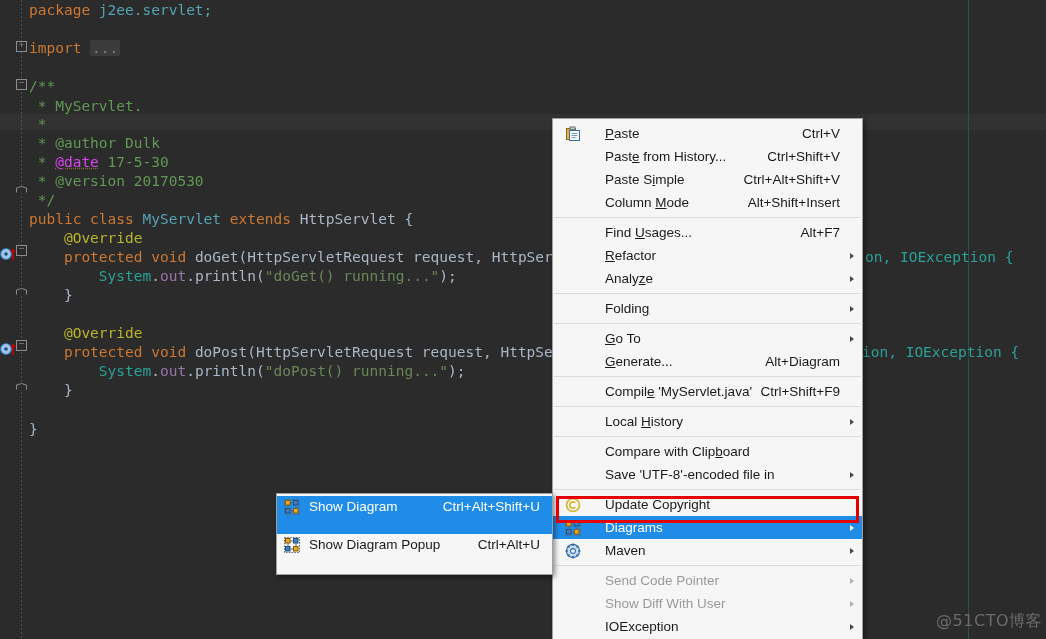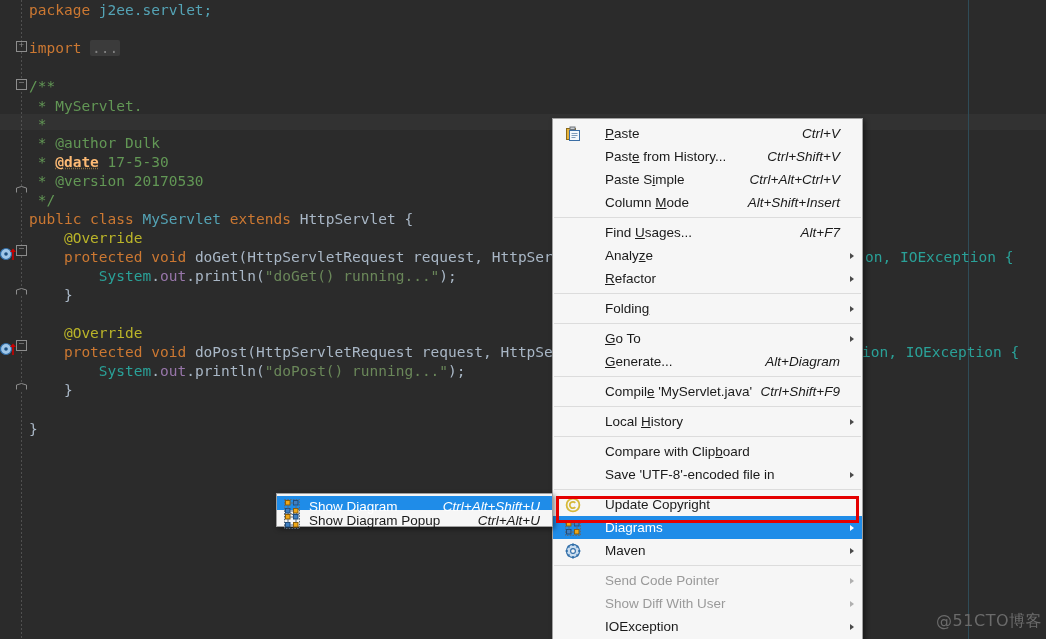--- a/index.html
+++ b/index.html
@@ -39,21 +39,21 @@
     line-height:20px;
     white-space:pre;
     color:#a9b7c6;
   }
   .code-lines { position:absolute; left:29px; top:0px; }
   .ln { height:20px; white-space:pre; }
   .kw  { color:#cc7832; }
   .cls { color:#54a3b5; }
   .ann { color:#bbb529; }
   .cmt { color:#629755; }
-  .cmtd{ color:#fdba74; text-decoration:underline dotted #8b6e3f;font-weight:bold; }
+  .cmtd{ color:#d946ef; text-decoration:underline dotted #8b6e3f; }
   .str { color:#6a8759; }
   .fld { color:#9876aa;text-align:right; }
   .pln { color:#a9b7c6; }
   .teal{ color:#2aa198; }
   .folded {
     background:#3b3b3b; color:#808080; border-radius:2px; padding:0 2px;
   }
 
   
   .fold-marker {
@@ -82,21 +82,21 @@
     font-size:13.5px; color:#1a1a1a;
     padding:3px 0 3px 0;
     z-index:20;
   }
   .mi {
     position:relative; height:23px; line-height:23px;
     padding-left:52px; padding-right:10px;
     white-space:nowrap; cursor:default;
   }
   .mi .lbl { display:inline-block; }
-  .mi .acc { position:absolute; right:22px; top:0; color:#1a1a1a;font-style:italic; }
+  .mi .acc { position:absolute; right:22px; top:0; color:#1a1a1a; }
   .mi .arrow {
     position:absolute; right:8px; top:9px;
     width:0;height:0;border-left:4px solid #4a4a4a;
     border-top:3.5px solid transparent;border-bottom:3.5px solid transparent;
   }
   .mi.disabled, .mi.disabled .acc { color:#9a9a9a; }
   .mi.disabled .arrow { border-left-color:#b0b0b0; }
   .mi.sel { background:#1f8ce8; color:#fff; }
   .mi.sel .acc { color:#fff; }
   .mi.sel .arrow { border-left-color:#fff; }
@@ -113,21 +113,21 @@
   
   #sub-menu {
     position:absolute; left:276px; top:493px; width:277px;
     background:#f6f6f6;
     border:1px solid #a0a0a0;
     box-shadow:2px 2px 5px rgba(0,0,0,.45);
     font-size:13.5px; color:#1a1a1a;
     padding:2px 0;
     z-index:30;
   }
-  #sub-menu .mi { padding-left:32px; height:14px; line-height:22px; }
+  #sub-menu .mi { padding-left:32px; height:38px; line-height:22px; }
   #sub-menu .mi .ico { left:7px; top:3px; }
   #sub-menu .mi .acc { right:12px; }
 
   
   #watermark {
     position:absolute; right:4px; bottom:7px;
     font-size:16px; color:#6b6b6b;
     font-family:"DejaVu Sans", sans-serif;
     letter-spacing:.5px;
     z-index:5;
@@ -190,26 +190,26 @@
 <div id="ctx-menu">
     <div class="mi"><span class="ico"><svg width="16" height="16" viewBox="0 0 16 16">
           <rect x="1.5" y="2.5" width="9" height="11" fill="#e8b33c" stroke="#8a6a18"></rect>
           <rect x="4.5" y="4.5" width="10" height="10" fill="#f4f8fc" stroke="#3b6ea5"></rect>
           <g stroke="#7f9cbb" stroke-width="1">
             <path d="M6.5 7.5h6M6.5 9.5h6M6.5 11.5h4"></path>
           </g>
           <rect x="5" y="1" width="5" height="2.5" fill="#c9cdd2" stroke="#6d7378"></rect>
         </svg></span><span class="lbl"><u>P</u>aste</span><span class="acc">Ctrl+V</span></div>
     <div class="mi"><span class="lbl">Past<u>e</u> from History...</span><span class="acc">Ctrl+Shift+V</span></div>
-    <div class="mi"><span class="lbl">Paste S<u>i</u>mple</span><span class="acc">Ctrl+Alt+Ctrl+V</span></div>
+    <div class="mi"><span class="lbl">Paste S<u>i</u>mple</span><span class="acc">Ctrl+Alt+Shift+V</span></div>
     <div class="mi"><span class="lbl">Column <u>M</u>ode</span><span class="acc">Alt+Shift+Insert</span></div>
     <div class="sep"></div>
     <div class="mi"><span class="lbl">Find <u>U</u>sages...</span><span class="acc">Alt+F7</span></div>
+    <div class="mi"><span class="lbl"><u>R</u>efactor</span><span class="arrow"></span></div>
     <div class="mi"><span class="lbl">Analy<u>z</u>e</span><span class="arrow"></span></div>
-    <div class="mi"><span class="lbl"><u>R</u>efactor</span><span class="arrow"></span></div>
     <div class="sep"></div>
     <div class="mi"><span class="lbl">Foldin<u>g</u></span><span class="arrow"></span></div>
     <div class="sep"></div>
     <div class="mi"><span class="lbl"><u>G</u>o To</span><span class="arrow"></span></div>
     <div class="mi"><span class="lbl"><u>G</u>enerate...</span><span class="acc">Alt+Diagram</span></div>
     <div class="sep"></div>
     <div class="mi"><span class="lbl">Compil<u>e</u> 'MyServlet.java'</span><span class="acc">Ctrl+Shift+F9</span></div>
     <div class="sep"></div>
     <div class="mi"><span class="lbl">Local <u>H</u>istory</span><span class="arrow"></span></div>
     <div class="sep"></div>

